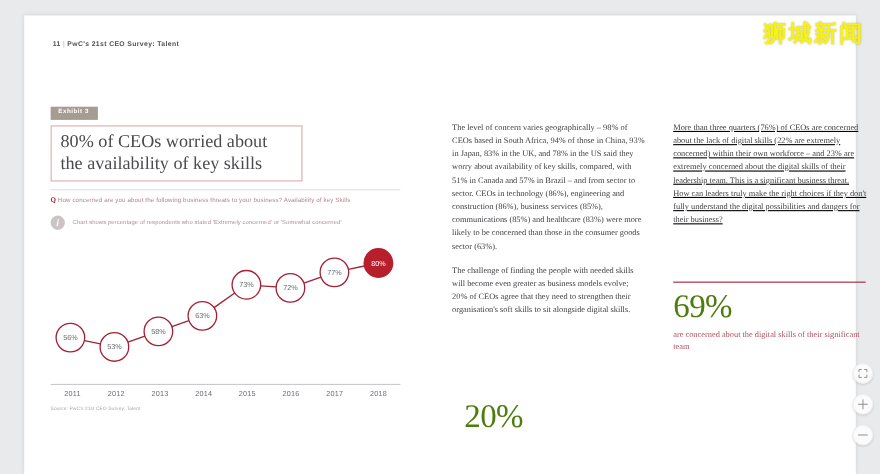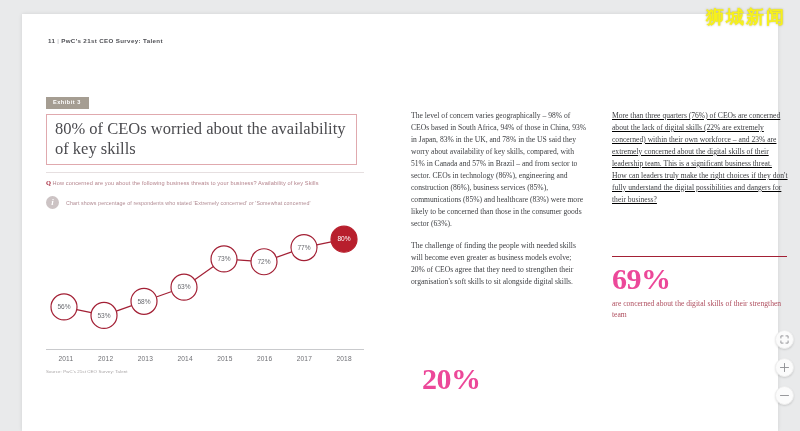--- a/index.html
+++ b/index.html
@@ -11,23 +11,23 @@
   }
   #viewer {
     position: relative;
     width: 800px; height: 431px;
     background: #e9eaeb;
     overflow: hidden;
   }
   
   #watermark {
     position: absolute;
-    top: 8px; right: 14px;
+    top: 20px; right: 14px;
     font-family: "DejaVu Sans", sans-serif;
-    font-size: 18px;
+    font-size: 21px;
     font-weight: 700;
     color: #f7f11a;
     letter-spacing: 2px;
     text-shadow: 0 0 2px rgba(120,110,0,.55);
     z-index: 40;
     line-height: 1;
   }
   
   #page {
     position: absolute;
@@ -59,21 +59,21 @@
     font-size: 5.6px;
     font-weight: 700;
     letter-spacing: .5px;
     padding: 3.5px 8px 3.5px 7px;
     line-height: 1;
   }
   .exhibit-title-box {
     margin-top: 5px;
     border: 1px solid #e0a9ae;
     padding: 4px 8px 6px 8px;
-    width: 311px;
+    width: 229px;
   }
   .exhibit-title {
     font-family: "Liberation Serif", serif;
     font-size: 16.5px;
     line-height: 1.18;
     color: #4b4b4f;
     font-weight: 400;
   }
   .exhibit-rule {
     margin-top: 7px;
@@ -176,22 +176,22 @@
   #stat-69 { left: 590px; top: 242px; }
   .stat-rule {
     width: 175px;
     border-top: 1.6px solid #a32035;
     margin-bottom: 7px;
   }
   .stat-number {
     font-family: "Liberation Serif", serif;
     font-size: 30px;
     line-height: 1;
-    color: #ec4899;
-    font-weight: 700;
+    color: #4d7c0f;
+    font-weight: 400;
     letter-spacing: -.5px;
   }
   .stat-caption {
     margin-top: 5px;
     font-family: "Liberation Serif", serif;
     font-size: 7.6px;
     line-height: 1.42;
     color: #b05060;
   }
 
@@ -305,21 +305,21 @@
       <p>More than three quarters (76%) of CEOs are concerned about the lack of digital skills (22% are extremely concerned) within their own workforce – and 23% are extremely concerned about the digital skills of their leadership team. This is a significant business threat. How can leaders truly make the right choices if they don't fully understand the digital possibilities and dangers for their business?</p>
     </div>
 
     <div class="stat" id="stat-91">
       <div class="stat-number">20%</div>
     </div>
 
     <div class="stat" id="stat-69">
       <div class="stat-rule"></div>
       <div class="stat-number">69%</div>
-      <div class="stat-caption">are concerned about the digital skills of their strengthen team</div>
+      <div class="stat-caption">are concerned about the digital skills of their significant team</div>
     </div>
 
   </div>
 
   <div id="controls">
     <div class="ctl">
       <svg width="9" height="9" viewBox="0 0 10 10">
         <path d="M1 3.4V1h2.4M6.6 1H9v2.4M9 6.6V9H6.6M3.4 9H1V6.6" fill="none" stroke="#8e8f93" stroke-width="1" stroke-linecap="round"></path>
       </svg>
     </div>

